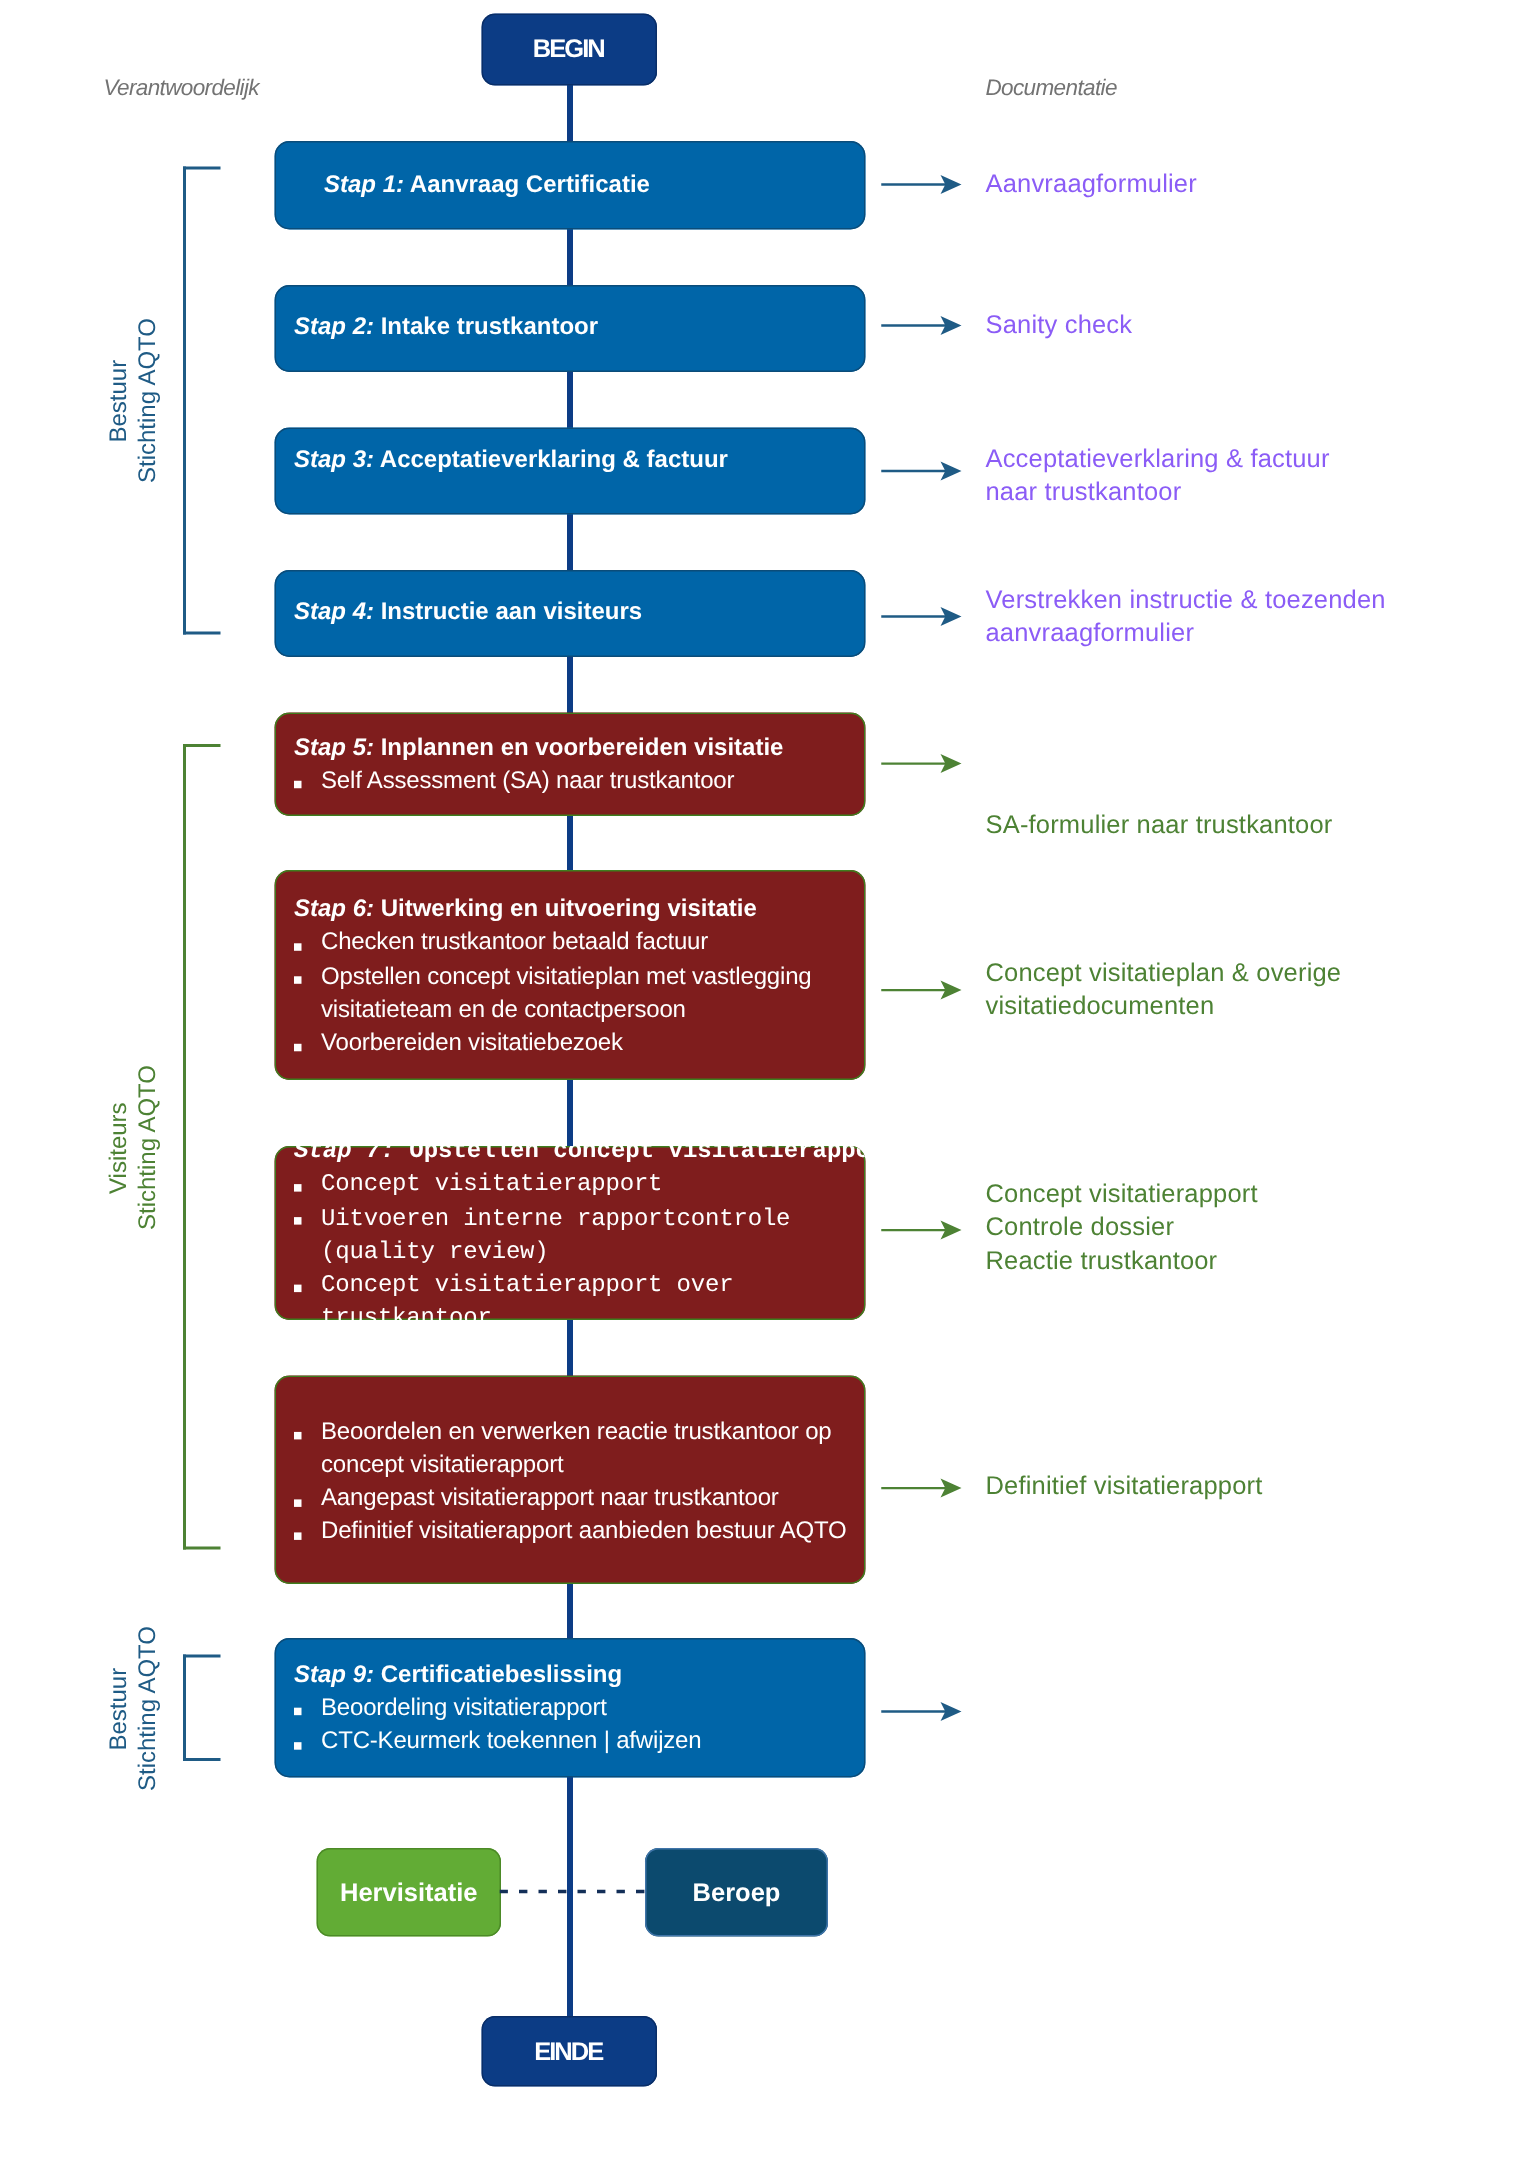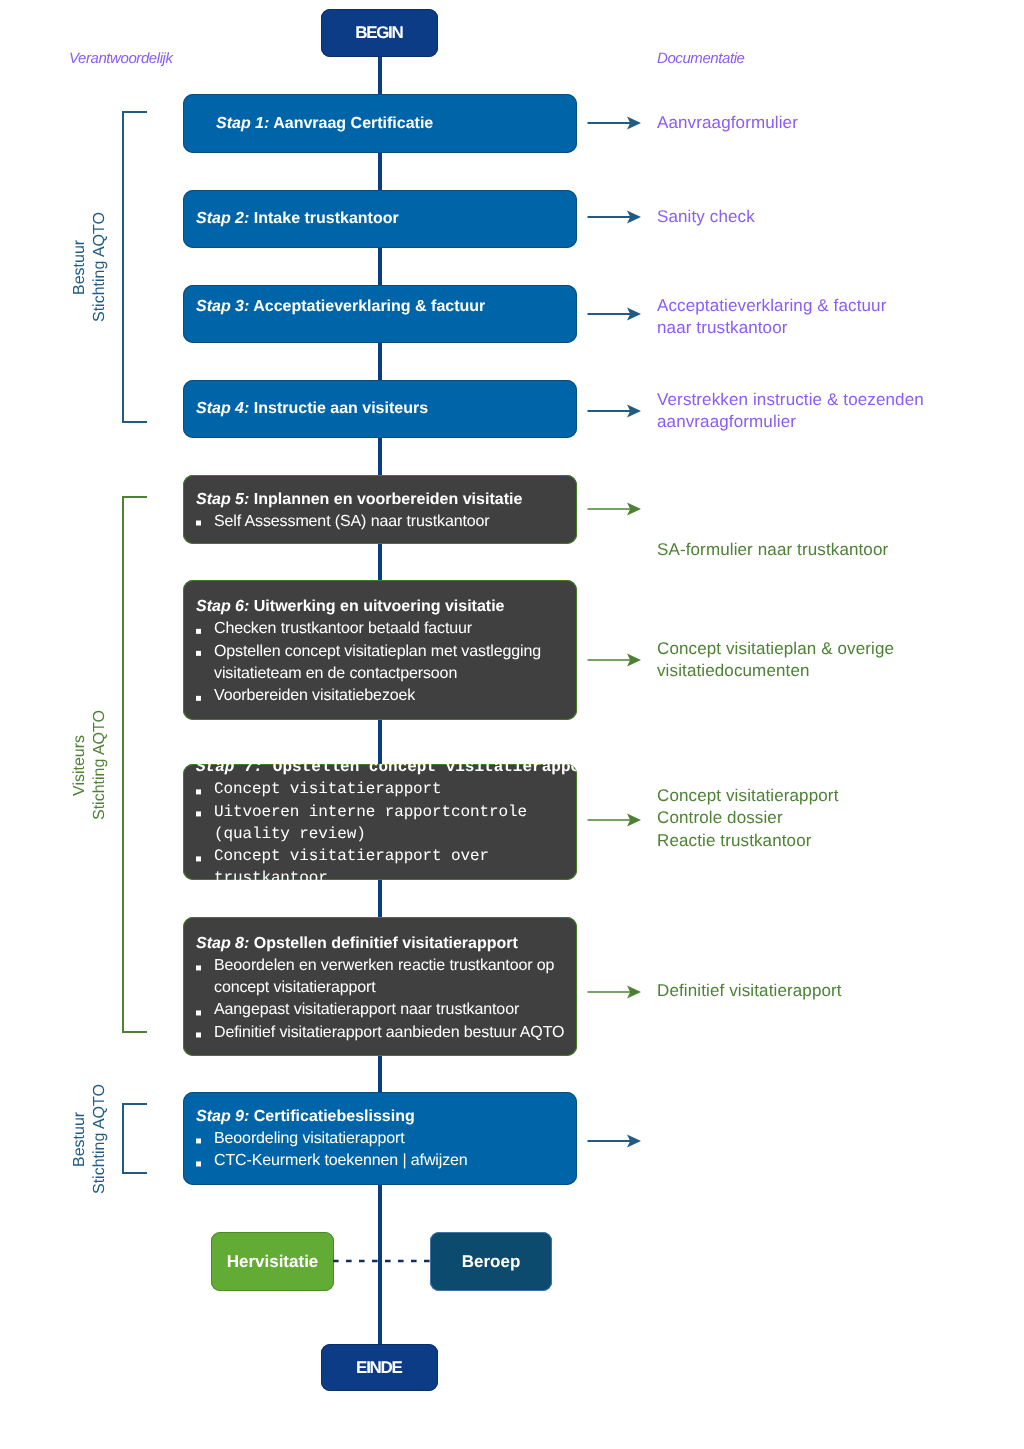--- a/index.html
+++ b/index.html
@@ -5,25 +5,25 @@
 html,body{margin:0;padding:0;background:#ffffff;}
 body{width:1024px;height:1449px;position:relative;overflow:hidden;
      font-family:"Liberation Sans",sans-serif;text-rendering:geometricPrecision;
      -webkit-font-smoothing:antialiased;}
 #stage{position:absolute;left:0;top:0;width:1024px;height:1449px;background:#fff;}
 .spine{position:absolute;left:378px;width:4px;background:#0C3C85;}
 .term{position:absolute;border-radius:9px;background:#0C3C85;color:#fff;
       display:flex;align-items:center;justify-content:center;
       font-weight:bold;font-size:17px;letter-spacing:-1.3px;text-indent:-1.3px;
       box-shadow:inset 0 0 0 1px #0A2E67;}
-.colhead{position:absolute;font-style:italic;font-size:15px;color:#8b5cf6;white-space:nowrap;letter-spacing:-.42px;}
+.colhead{position:absolute;font-style:italic;font-size:15px;color:#737373;white-space:nowrap;letter-spacing:-.42px;}
 .step{position:absolute;left:183px;width:394px;border-radius:10px;color:#fff;
       box-sizing:border-box;overflow:hidden;}
 .step.blue{background:#0065A8;box-shadow:inset 0 0 0 1px #0B4C79;}
-.step.green{background:#404040;box-shadow:inset 0 0 0 1px #3E7E1E;}
+.step.green{background:#7f1d1d;box-shadow:inset 0 0 0 1px #3E7E1E;}
 .step .inner{position:absolute;left:13px;right:6px;top:50%;transform:translateY(-50%);}
 .step .hd{font-size:16px;font-weight:bold;white-space:nowrap;line-height:22.3px;}
 .step .hd em{font-style:italic;font-weight:bold;}
 .step ul{list-style:none;margin:0;padding:0;}
 .step li{font-size:16px;line-height:22.3px;position:relative;padding-left:18px;letter-spacing:-.12px;}
 .step li .bul{position:absolute;left:0px;top:10.6px;width:4.9px;height:4.9px;background:#fff;}
 .brk{position:absolute;}
 .lane{position:absolute;writing-mode:vertical-rl;transform:rotate(180deg);
       text-align:center;font-size:16px;line-height:19.5px;white-space:nowrap;}
 .doc{position:absolute;left:657px;font-size:17px;line-height:22.3px;white-space:nowrap;letter-spacing:.12px;}
@@ -127,21 +127,20 @@
   </ul>
   </div>
 </div>
 <svg class="arw" style="left:587px;top:810.5px;" width="56" height="18" viewBox="0 0 56 18">
       <path d="M0.5 9 H44" stroke="#4D8234" stroke-width="1.5" fill="none"></path>
       <path d="M54 9 L40 2.6 L43.2 9 L40 15.4 Z" fill="#4D8234"></path>
     </svg>
 <div class="doc g" style="top:785.0px;"><span>Concept visitatierapport</span><br><span>Controle dossier</span><br><span>Reactie trustkantoor</span></div>
 <div class="step green" style="top:917px;height:139px;">
   <div class="inner" style="transform:translateY(calc(-50% + 2.2px));">
-  <div class="hd"><em>Stap 8:</em> <span>Opstellen definitief visitatierapport</span></div>
   <ul>
     <li><span class="bul"></span><span>Beoordelen en verwerken reactie trustkantoor op concept visitatierapport</span></li>
     <li><span class="bul"></span><span>Aangepast visitatierapport naar trustkantoor</span></li>
     <li><span class="bul"></span><span>Definitief visitatierapport aanbieden bestuur AQTO</span></li>
   </ul>
   </div>
 </div>
 <svg class="arw" style="left:587px;top:982.7px;" width="56" height="18" viewBox="0 0 56 18">
       <path d="M0.5 9 H44" stroke="#4D8234" stroke-width="1.5" fill="none"></path>
       <path d="M54 9 L40 2.6 L43.2 9 L40 15.4 Z" fill="#4D8234"></path>

